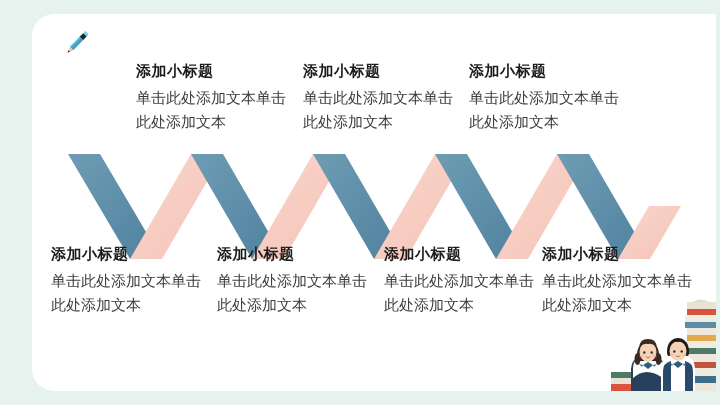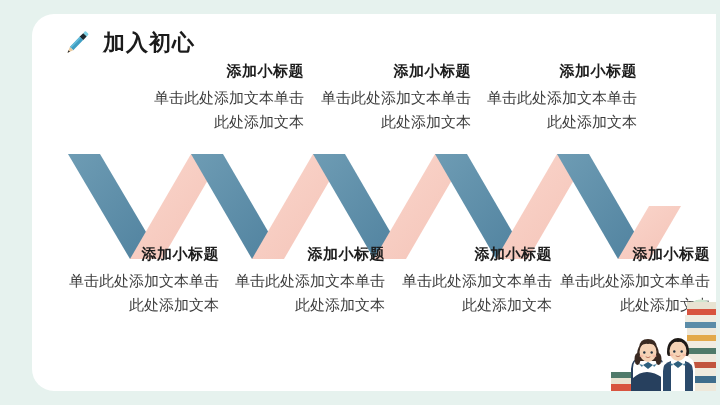--- a/index.html
+++ b/index.html
@@ -41,21 +41,21 @@
     letter-spacing: 1px;
     line-height: 1;
     white-space: nowrap;
   }
   
   #zigzag { position: absolute; left: 0; top: 0; width: 684px; height: 377px; }
   
   .node-block {
     position: absolute;
     width: 168px;
-    text-align: right;
+    text-align: left;
   }
   .node-heading {
     font-size: 15px;
     font-weight: bold;
     color: #1c1c1c;
     letter-spacing: 0.5px;
     margin: 0 0 7px 0;
     line-height: 1.15;
     white-space: nowrap;
   }
@@ -125,21 +125,20 @@
     <svg id="pencil-icon" viewBox="0 0 34 34">
       <g transform="rotate(44 17 17)">
         <rect x="14.6" y="2.5" width="4.8" height="3.4" rx="1" fill="#7fd3e6"></rect>
         <rect x="14.6" y="5.6" width="4.8" height="5.2" fill="#1d2b33"></rect>
         <rect x="14.6" y="10.6" width="4.8" height="14.2" fill="#3f9ec2"></rect>
         <rect x="14.6" y="10.6" width="1.7" height="14.2" fill="#65bcd9"></rect>
         <polygon points="14.6,24.8 19.4,24.8 17,30.6" fill="#e8c9a0"></polygon>
         <polygon points="15.9,28.2 18.1,28.2 17,30.6" fill="#2a2a2a"></polygon>
       </g>
     </svg>
-    <div id="page-title">加入初心</div>
   </div>
 
   <div class="node-block top-0">
     <p class="node-heading">添加小标题</p>
     <p class="node-body">单击此处添加文本单击</p>
     <p class="node-body">此处添加文本</p>
   </div>
   <div class="node-block top-1">
     <p class="node-heading">添加小标题</p>
     <p class="node-body">单击此处添加文本单击</p>

